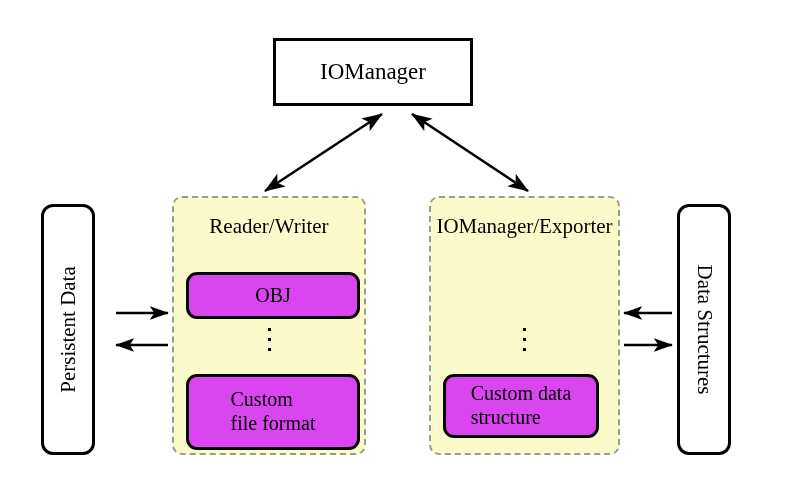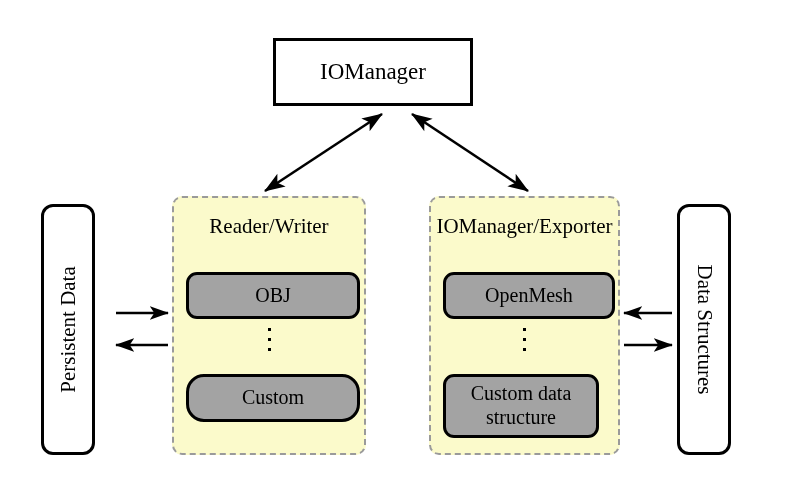--- a/index.html
+++ b/index.html
@@ -97,47 +97,45 @@
     font-size: 21px;
     color: #000000;
     white-space: nowrap;
   }
   
   .inner-box {
     position: absolute;
     box-sizing: border-box;
     border: 3px solid #000000;
     border-radius: 11px;
-    background: #a3a3a3;
+    background: #d946ef;
     display: flex;
     align-items: center;
     justify-content: center;
-    text-align: center;
     font-size: 20px;
     line-height: 1.18;
     color: #000000;
   }
   #obj-box {
     left: 12px;
     top: 74px;
     width: 174px;
     height: 47px;
   }
   #openmesh-box {
     left: 12px;
     top: 74px;
     width: 172px;
     height: 47px;
   }
   #custom-file-format-box {
     left: 12px;
     top: 176px;
     width: 174px;
-    height: 48px;
-    border-radius: 18px;
+    height: 76px;
   }
   #custom-data-structure-box {
     left: 12px;
     top: 176px;
     width: 156px;
     height: 64px;
   }
   .ellipsis {
     position: absolute;
     left: 0;
@@ -212,30 +210,28 @@
 
     <div class="ellipsis">
       <i></i>
         <i></i>
         <i></i>
     </div>
 
     <div class="inner-box" id="custom-file-format-box">
       <span>
         <span>Custom</span><br>
+        <span>file format</span>
       </span>
     </div>
   </div>
 
   <div class="panel" id="importer-exporter-panel">
     <div class="panel-title">IOManager/Exporter</div>
 
-    <div class="inner-box" id="openmesh-box">
-      <span>OpenMesh</span>
-    </div>
 
     <div class="ellipsis">
       <i></i>
         <i></i>
         <i></i>
     </div>
 
     <div class="inner-box" id="custom-data-structure-box">
       <span>
         <span>Custom data</span><br>

